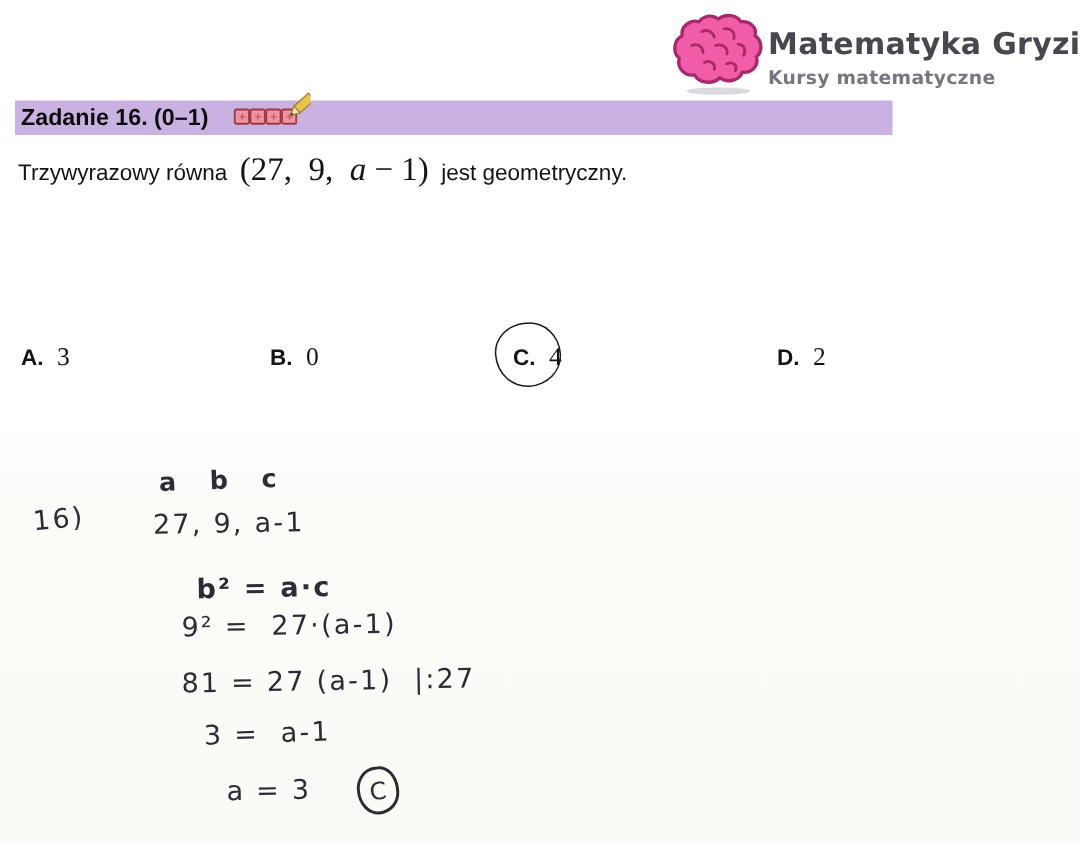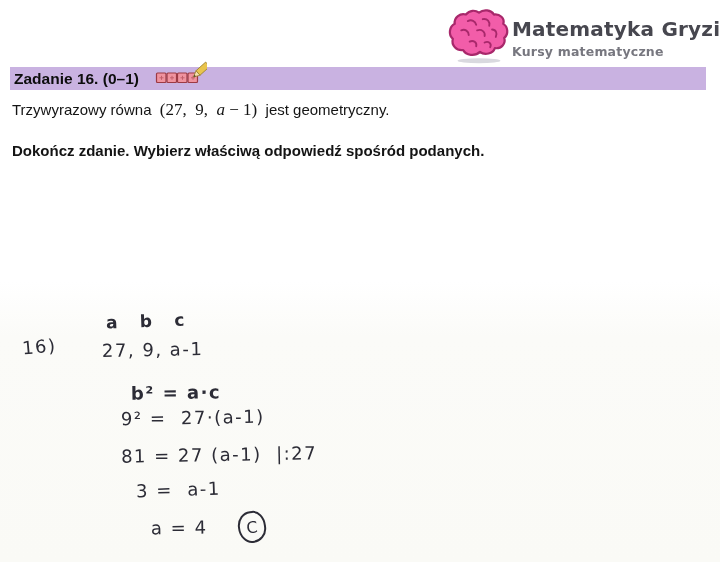--- a/index.html
+++ b/index.html
@@ -19,29 +19,29 @@
     font-family:"DejaVu Sans", sans-serif; font-weight:bold; font-size:20px;
     color:#47474f; letter-spacing:0.2px; white-space:nowrap;
   }
   .logo-sub {
     font-family:"DejaVu Sans", sans-serif; font-weight:bold; font-size:12.5px;
     color:#77777f; margin-top:3px; letter-spacing:0.2px; white-space:nowrap;
   }
 
   
   .task-bar {
-    position:absolute; left:10px; top:67px; width:696px; height:23px;
+    position:absolute; left:10px; top:67px; width:585px; height:23px;
     display:flex; align-items:center; padding-left:4px;
   }
   .task-bar-title { font-weight:bold; font-size:15.5px; color:#0d0d0d; white-space:pre; }
   .task-bar-icon { position:relative; margin-left:16px; width:52px; height:30px; margin-top:-6px; }
 
   
   .stmt { position:absolute; left:12px; top:100px; font-size:15px; white-space:pre; }
-  .math { font-family:"Liberation Serif", serif; font-size:17px; white-space:pre; }
+  .math { font-family:"Liberation Serif", serif; font-size:22px; white-space:pre; }
   .math-var { font-family:"Liberation Serif", serif; font-style:italic; }
   .instruction { position:absolute; left:12px; top:142px; font-size:15px; font-weight:bold; white-space:pre; }
   .question { position:absolute; left:12px; top:188px; font-size:15px; white-space:pre; }
 
   
   .answers { position:absolute; left:0; top:228px; width:720px; height:40px; }
   .answer { position:absolute; top:0; white-space:pre; }
   .answer .letter { font-weight:bold; font-size:15px; }
   .answer .value { font-family:"Liberation Serif", serif; font-size:17px; margin-left:9px; }
   .ans-a { left:14px; } .ans-b { left:180px; } .ans-c { left:342px; } .ans-d { left:518px; }
@@ -120,29 +120,35 @@
           <rect x="40" y="-1" width="6" height="13" fill="#e9c44d" stroke="#9a8030" stroke-width="0.8"></rect>
           <polygon points="40,12 46,12 43,18" fill="#f3e0b0" stroke="#9a8030" stroke-width="0.8"></polygon>
           <polygon points="42,15.8 44,15.8 43,18" fill="#4a3c22"></polygon>
         </g>
       </svg>
     </span>
   </div>
 
   <p class="stmt"><span>Trzywyrazowy równa  </span><span class="math"><span>(27,  9,  </span><span class="math-var">a</span><span> − 1)</span></span><span>  jest geometryczny.</span></p>
 
-  <p class="instruction">Dokończ zdanie. Wybierz właściwą odpowiedź spośród podanych.</p>
 
 
+  <div class="answers">
+    <span class="sel-circle"></span>
+    <span class="answer ans-a"><span class="letter">A.</span><span class="value">3</span></span>
+    <span class="answer ans-b"><span class="letter">B.</span><span class="value">0</span></span>
+    <span class="answer ans-c"><span class="letter">C.</span><span class="value">4</span></span>
+    <span class="answer ans-d"><span class="letter">D.</span><span class="value">2</span></span>
+  </div>
 
   <div class="hw hw-num">16)</div>
   <div class="hw hw-cols">
     <span>a</span><span>b</span><span>c</span>
   </div>
   <div class="hw hw-seq">27, 9, a-1</div>
   <div class="hw hw-form">b² = a·c</div>
   <div class="hw hw-s1">9² =  27·(a-1)</div>
   <div class="hw hw-s2">81 = 27 (a-1)  |:27</div>
   <div class="hw hw-s3">3 =  a-1</div>
-  <div class="hw hw-s4">a = 4</div>
+  <div class="hw hw-s4">a = 3</div>
   <div class="hw hw-final">C</div>
 
 </div>
 
 </body></html>

